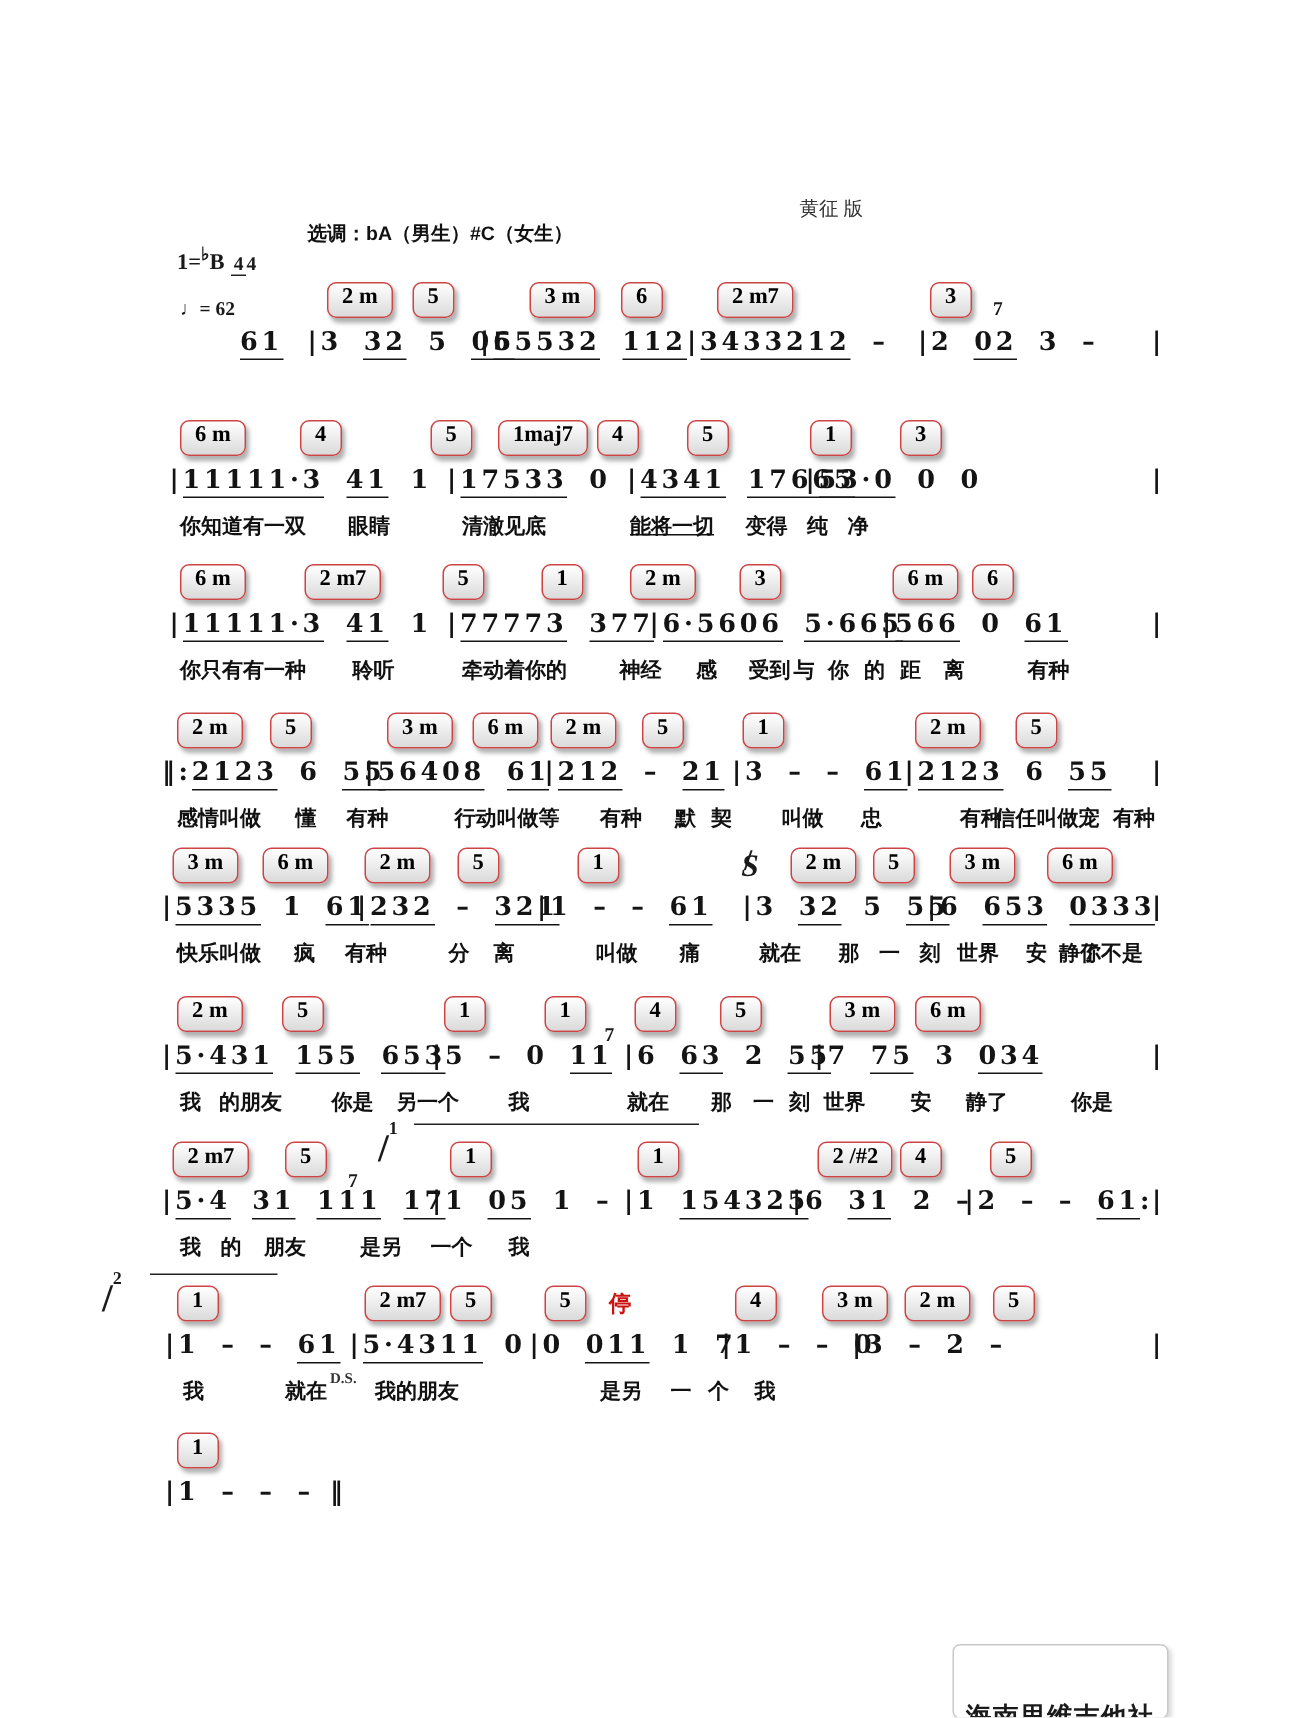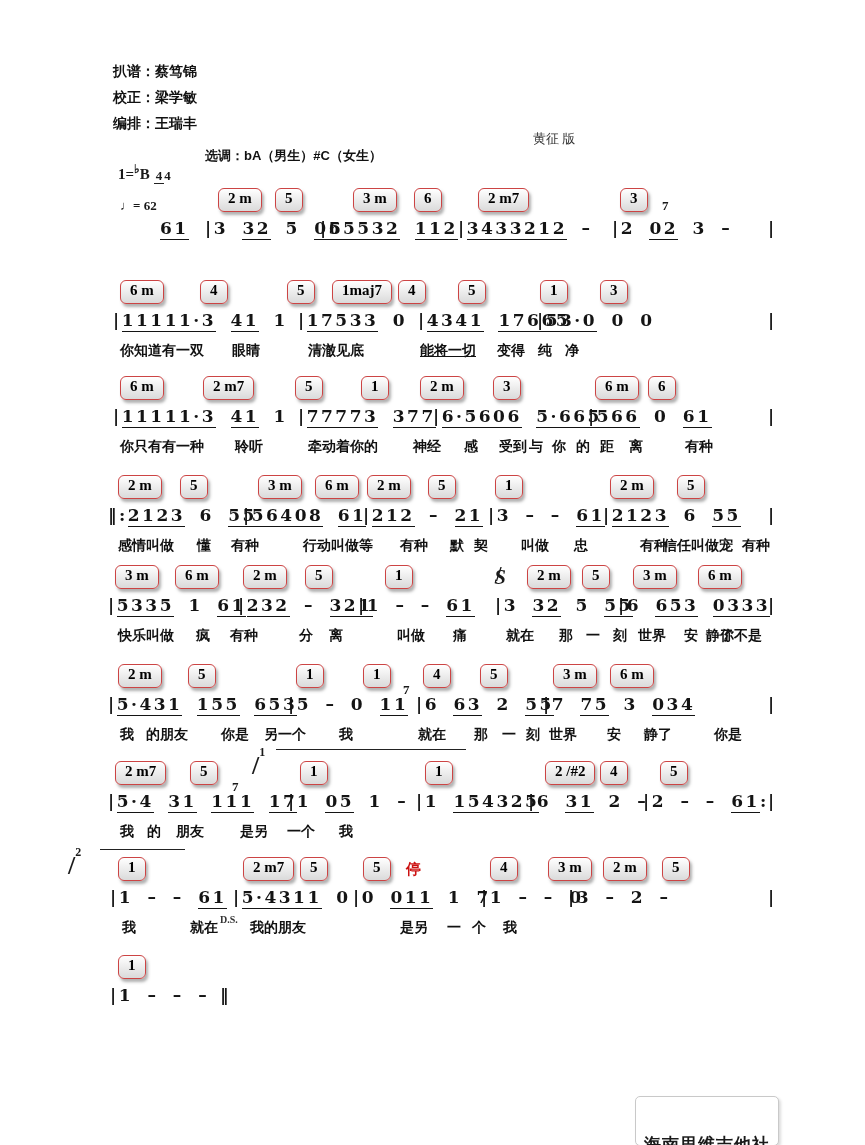--- a/index.html
+++ b/index.html
@@ -41,25 +41,20 @@
   
   .pub-box{position:absolute;left:635px;top:1096px;width:142px;height:48px;overflow:hidden;
            border:1px solid #c9c9c9;border-radius:5px;background:#fff;box-shadow:2px 2px 3px #ddd;}
   .pub-box .t{margin-top:36px;text-align:center;font:bold 17px "Liberation Sans",sans-serif;letter-spacing:1px;}
 </style>
 </head>
 <body>
 
 <div class="page">
 
-  <div class="credits">
-    <div>扒谱：蔡笃锦</div>
-    <div>校正：梁学敏</div>
-    <div>编排：王瑞丰</div>
-  </div>
 
 
   <div class="version">黄征 版</div>
 
   <div class="key-select">选调：bA（男生）#C（女生）</div>
 
   <div class="keysig">
     <span>1=</span><sup>♭</sup><span>B</span><span class="frac"><span class="top">4</span><span class="bot">4</span></span>
   </div>
 

